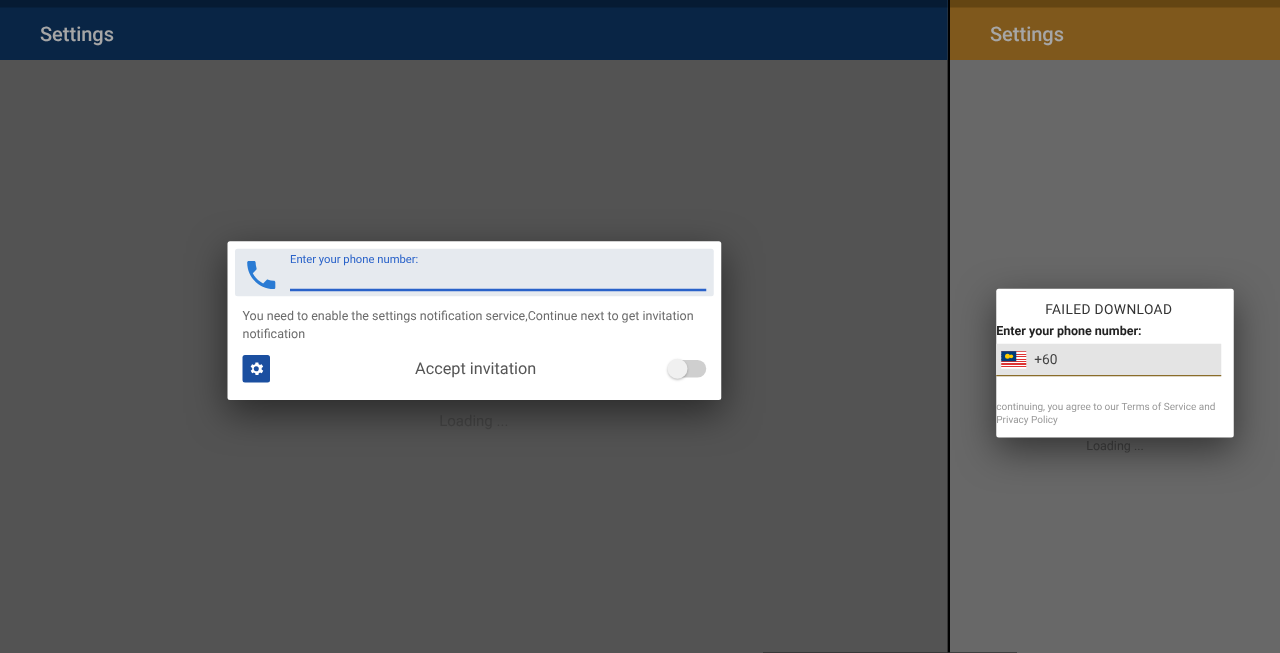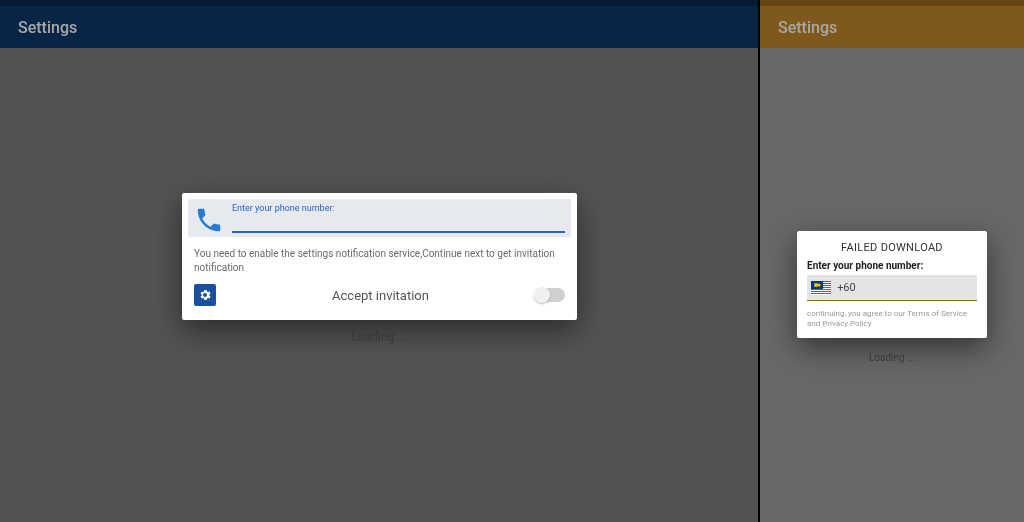--- a/index.html
+++ b/index.html
@@ -24,21 +24,21 @@
       width: 264px;
       height: 522px;
       position: relative;
       background: #a0a0a0;
       margin-left: 2px;
     }
     .appbar {
       height: 48px;
       display: flex;
       align-items: center;
-      padding: 0 18px;
+      padding: 0 32px;
       color: #fff;
       font-size: 16px;
       font-weight: 500;
     }
     .appbar-left {
       background: #0f3a6b;
       border-top: 6px solid #0a2a4f;
     }
     .appbar-right {
       background: #c4872b;
@@ -158,21 +158,21 @@
     }
     
     .dialog-right {
       position: absolute;
       left: 37px;
       top: 231px;
       width: 190px;
       background: #fff;
       border-radius: 2px;
       box-shadow: 0 10px 30px rgba(0,0,0,0.5);
-      padding: 10px 10px 8px 10px;
+      padding: 10px 10px 8px 0;
     }
     .failed-title {
       text-align: center;
       font-size: 11px;
       color: #333;
       margin-bottom: 6px;
       letter-spacing: 0.3px;
     }
     .right-label {
       font-size: 10px;
@@ -236,21 +236,21 @@
       background: transparent;
       font-size: 11px;
       color: #444;
       outline: none;
       width: 100%;
     }
     .terms-text {
       font-size: 8px;
       color: #999;
       line-height: 1.3;
-      margin-top: 8px;
+      margin-top: 20px;
     }
   </style>
 </head>
 <body>
 
 <div class="pane-left">
   <div class="appbar appbar-left">
     <span>Settings</span>
   </div>
   <div class="overlay"></div>

